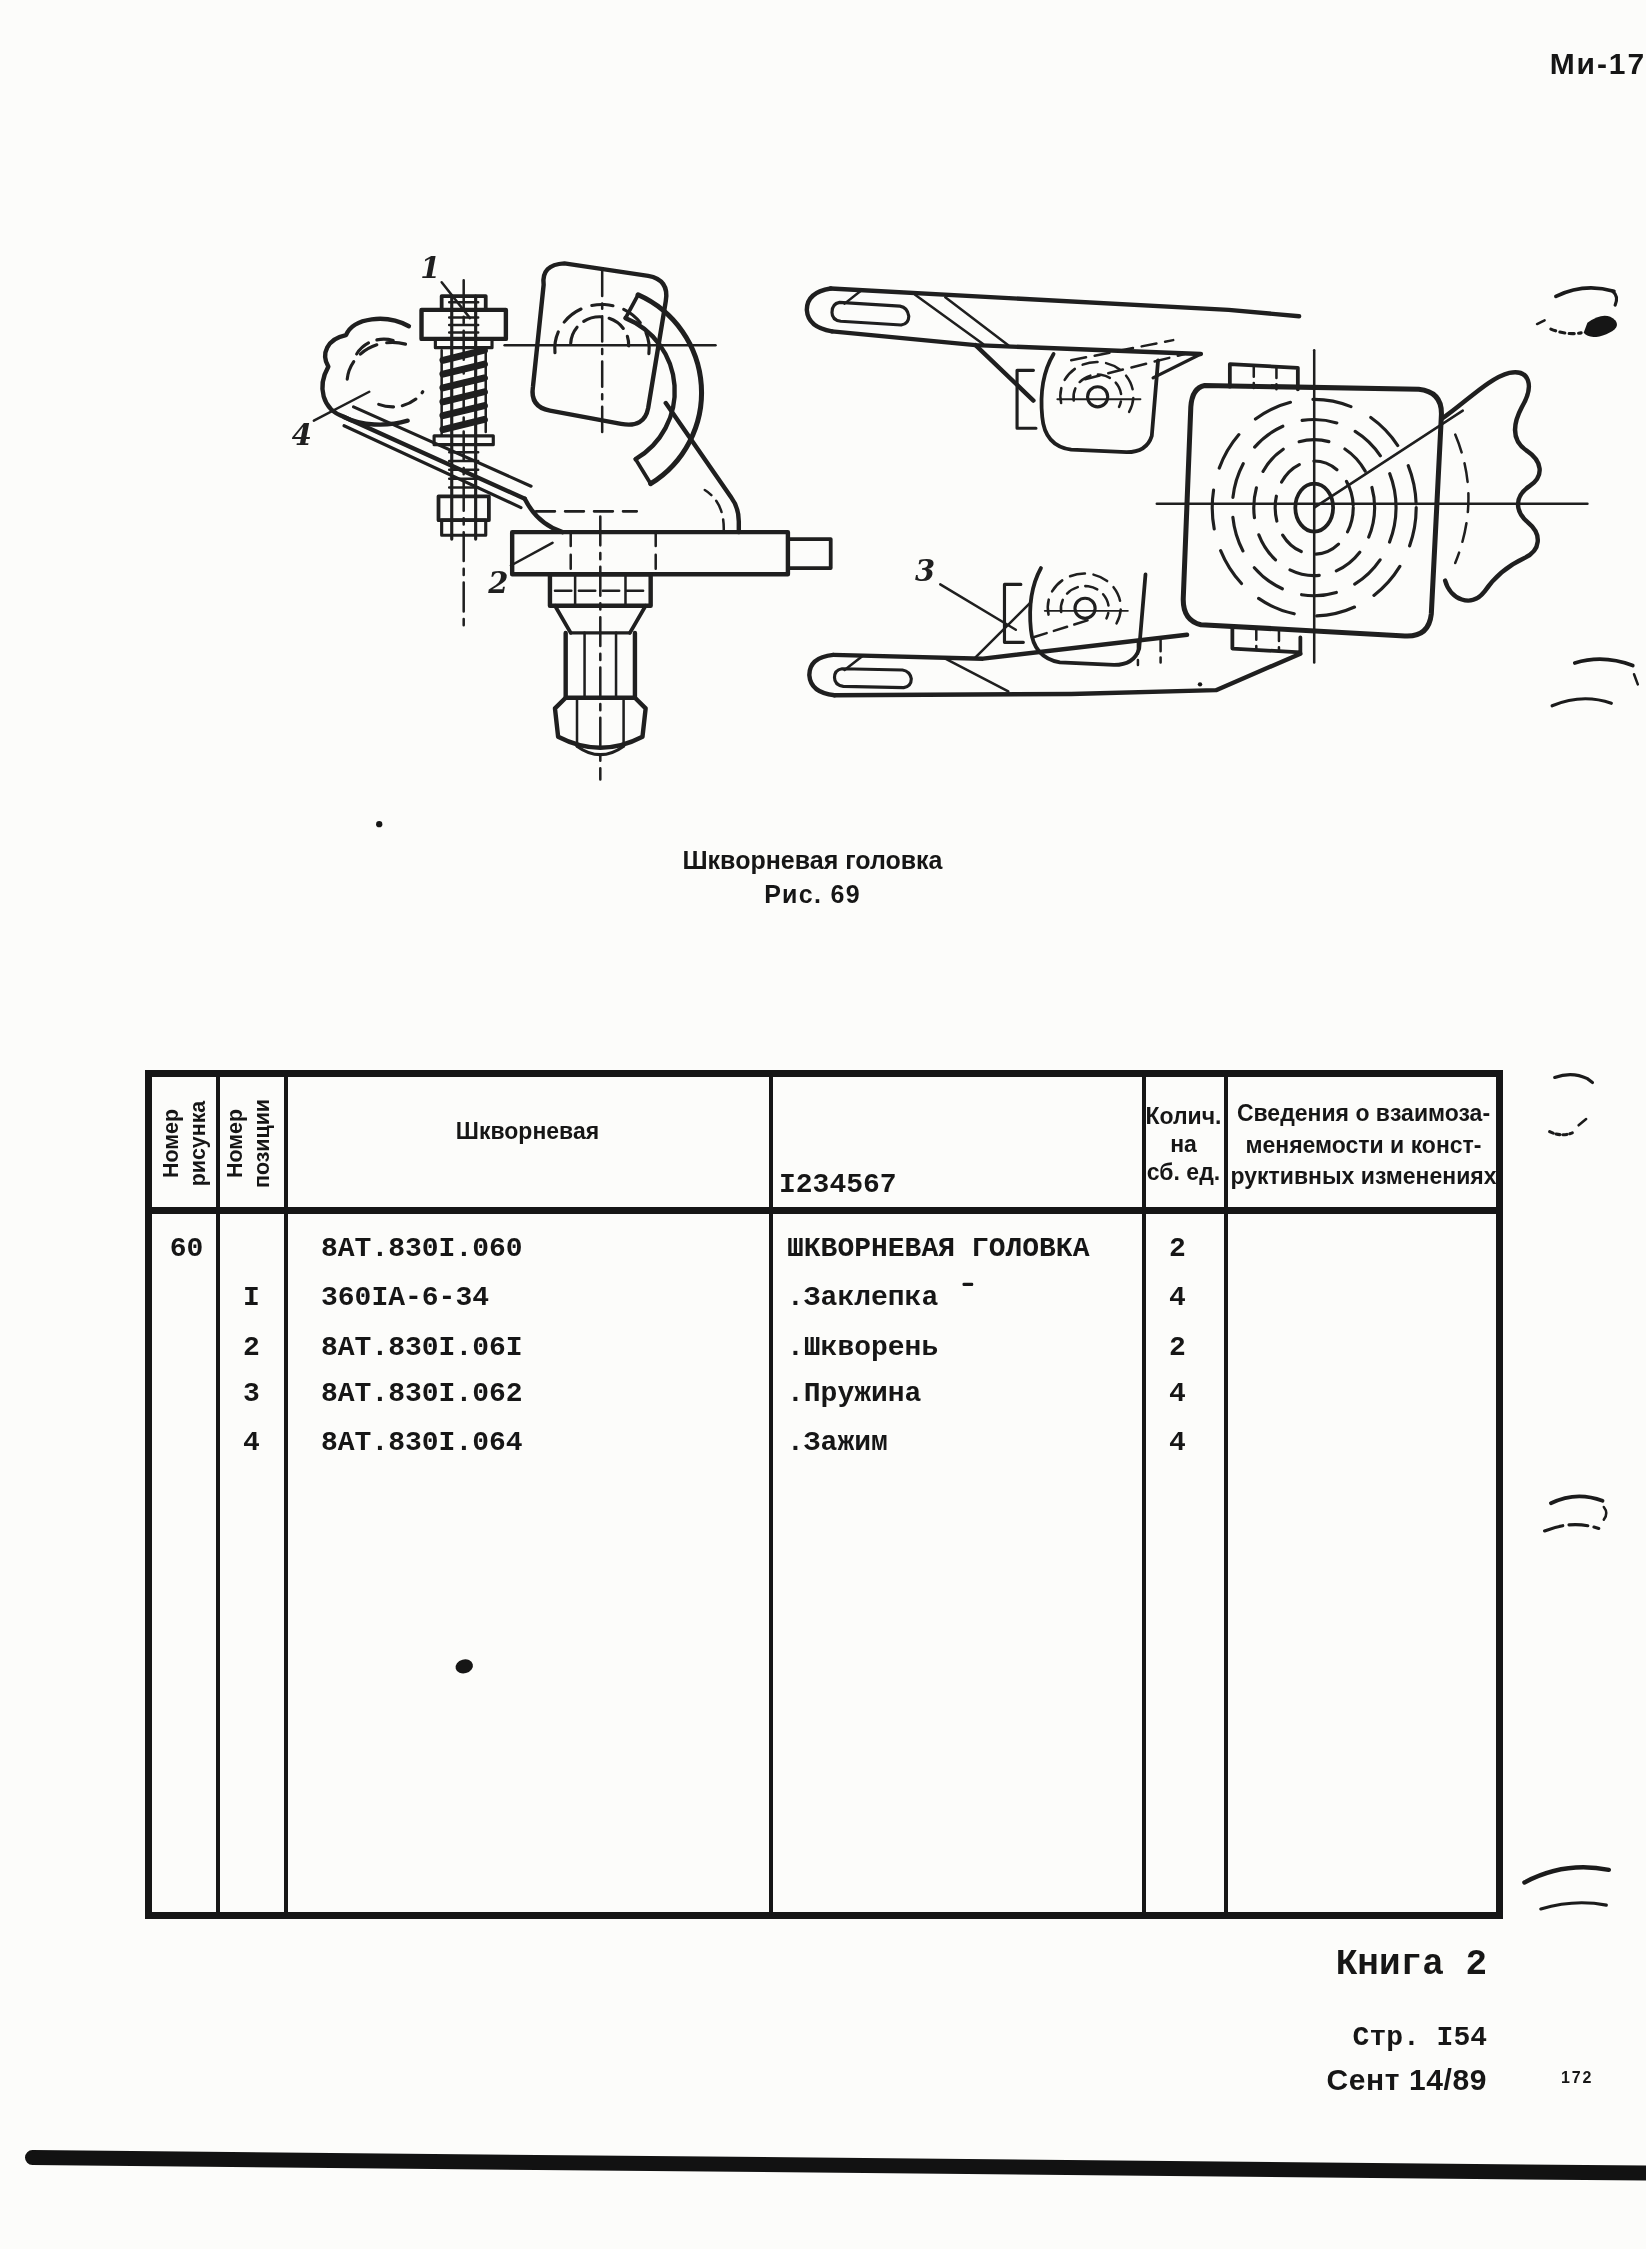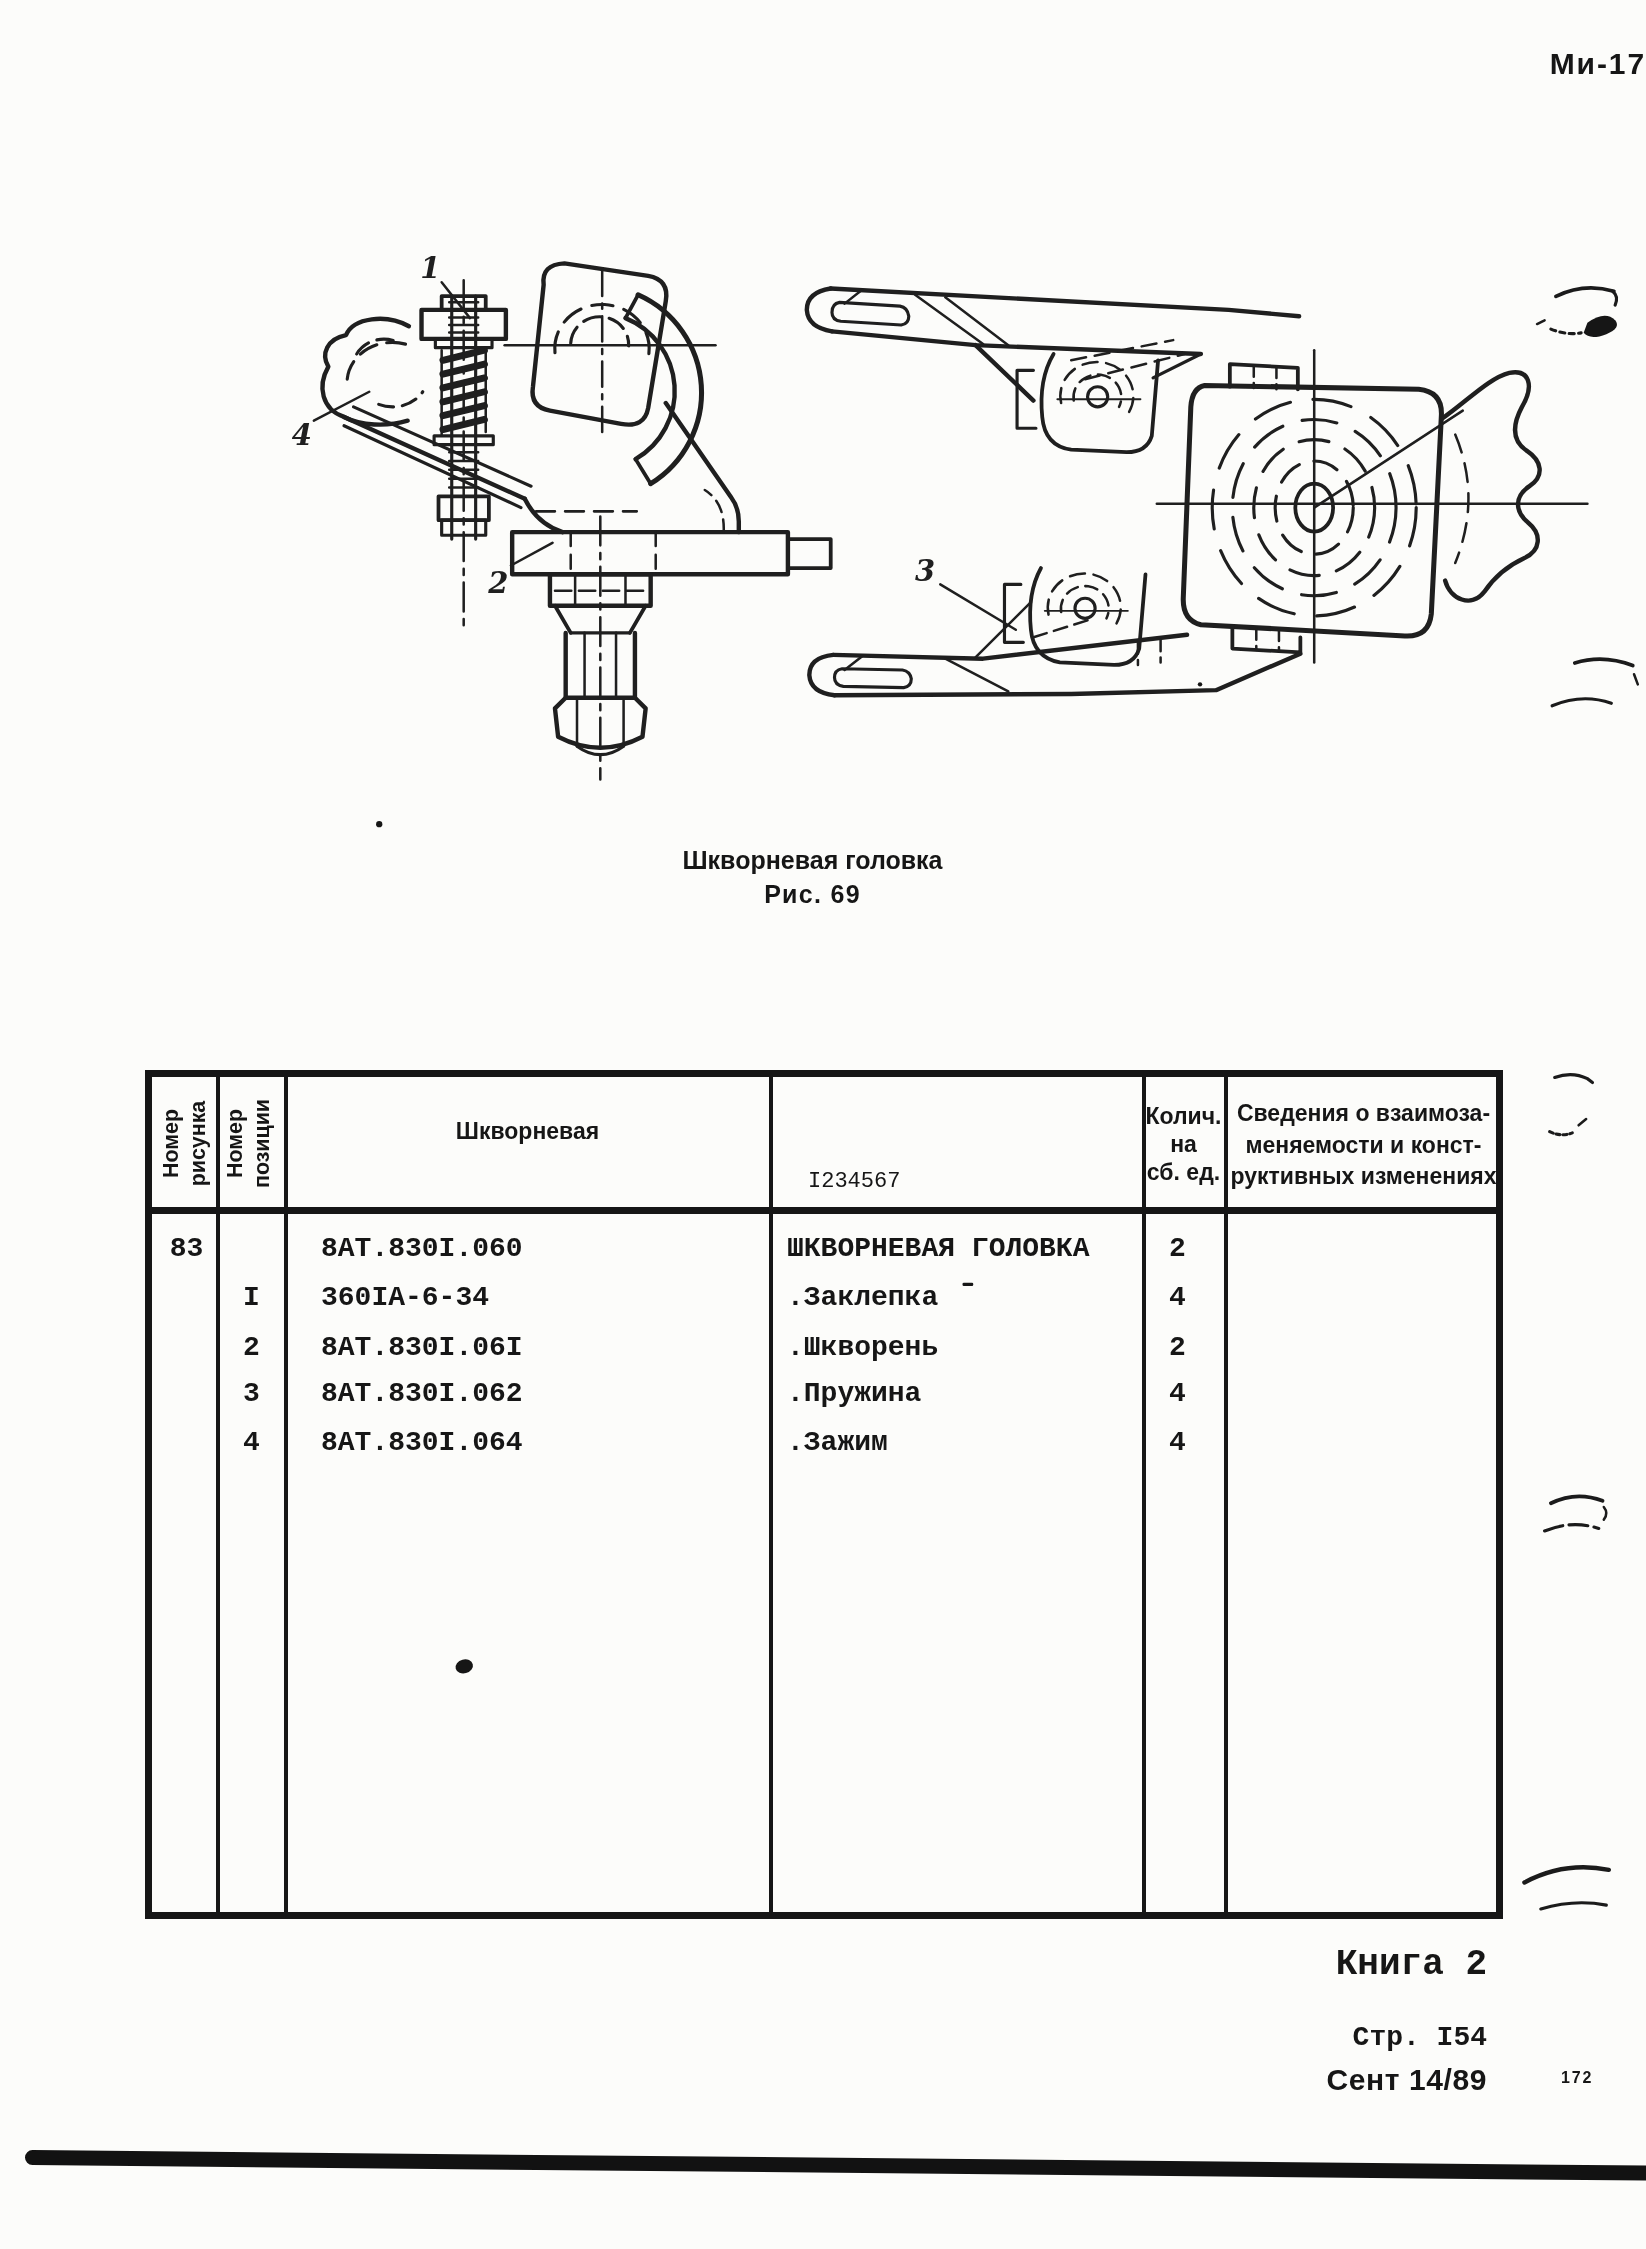--- a/index.html
+++ b/index.html
@@ -39,21 +39,21 @@
     text-align:center;font-weight:700;font-size:21.4px;line-height:26.5px;
   }
   #vlabel-fig{left:-35px;top:38px;}
   #vlabel-pos{left:29px;top:38px;}
   .hc{position:absolute;text-align:center;font-weight:700;font-size:23px;line-height:28px;}
   #hc-designation{left:134px;width:483px;top:40px;}
   #hc-name{left:618px;width:372px;top:14px;}
   #hc-name-note{
     position:absolute;left:627px;top:92px;
     font-family:"Liberation Mono","DejaVu Sans Mono",monospace;
-    font-weight:400;font-size:22px;margin-left:29px;
+    font-weight:700;font-size:28px;
   }
   #hc-qty{left:991px;width:81px;top:25px;}
   #hc-info{left:1074px;width:275px;top:21.4px;font-size:23px;line-height:31.5px;}
   .trow{position:absolute;left:0;width:100%;height:44px;
     font-family:"Liberation Mono","DejaVu Sans Mono",monospace;
     font-weight:700;font-size:28px;white-space:nowrap;}
   .trow span{position:absolute;top:0;}
   .cell-fig {left:5px;  width:59px; text-align:center;}
   .cell-pos {left:66px;width:67px;text-align:center;}
   .cell-code{left:169px;}
@@ -264,21 +264,21 @@
       <span style="display:block">сб. ед.</span>
     </div>
 
     <div class="hc" id="hc-info">
       <span style="display:block">Сведения о взаимоза-</span>
       <span style="display:block">меняемости и конст-</span>
       <span style="display:block">руктивных изменениях</span>
     </div>
 
     <div class="trow" id="row-0">
-      <span class="cell-fig">83</span>
+      <span class="cell-fig">60</span>
       <span class="cell-pos"></span>
       <span class="cell-code">8АТ.830I.060</span>
       <span class="cell-name">ШКВОРНЕВАЯ ГОЛОВКА</span>
       <span class="cell-qty">2</span>
     </div>
     <div class="trow" id="row-1">
       <span class="cell-fig"></span>
       <span class="cell-pos">I</span>
       <span class="cell-code">360IА-6-34</span>
       <span class="cell-name">.Заклепка</span>

